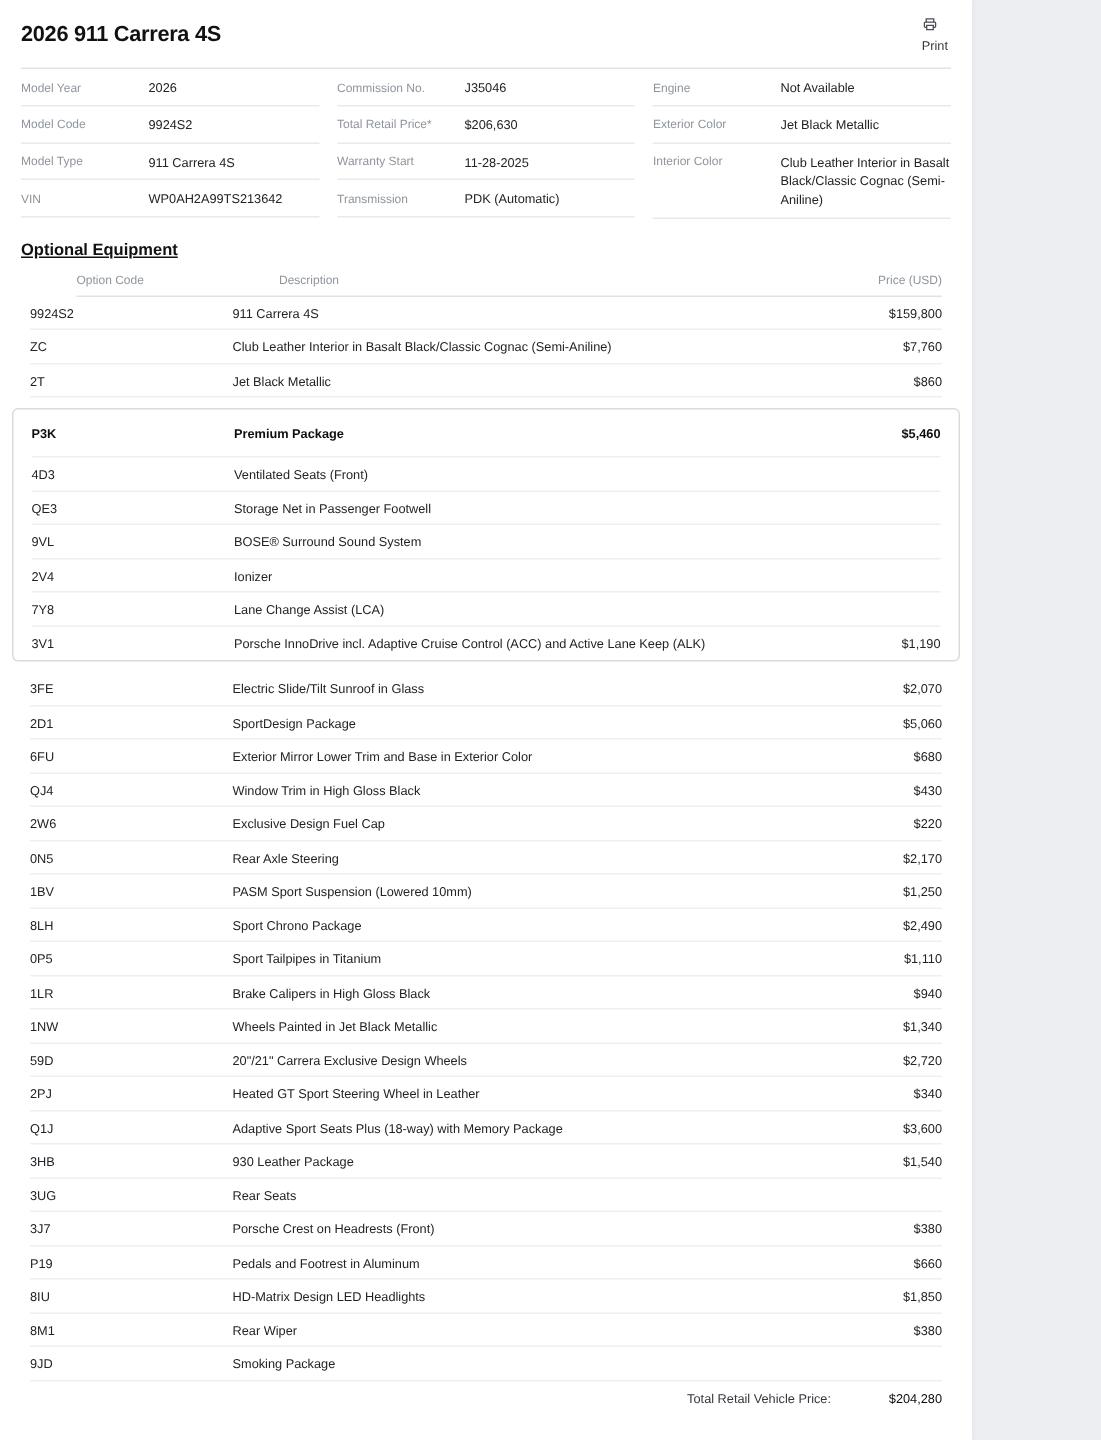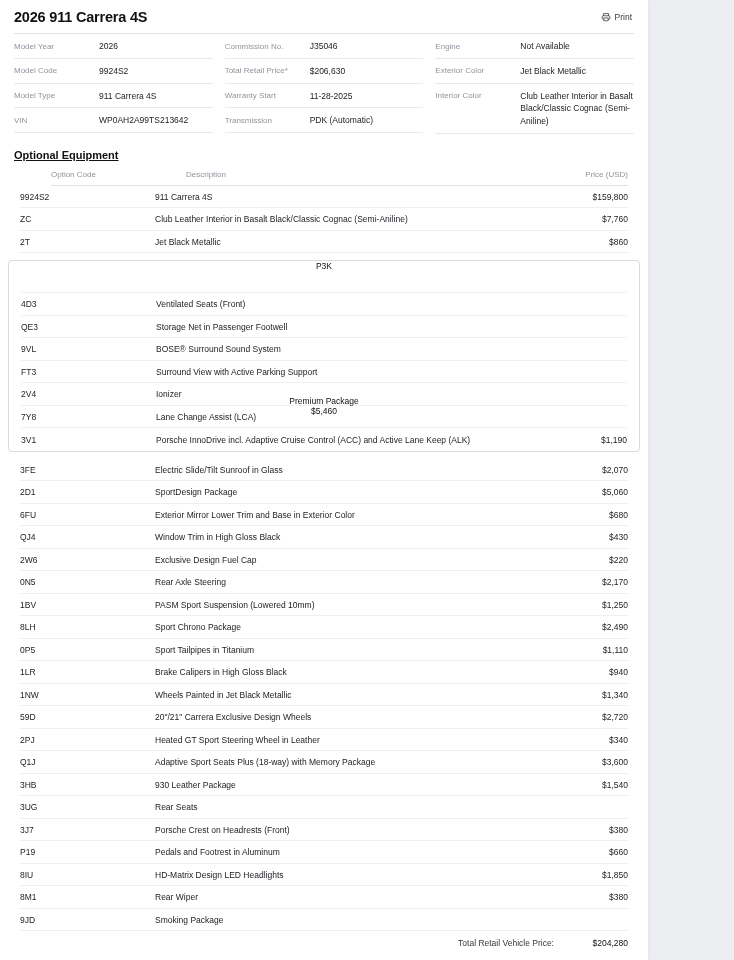--- a/index.html
+++ b/index.html
@@ -18,21 +18,21 @@
     background:var(--card);padding:0 14px;box-shadow:0 0 5px rgba(0,0,0,.05);
   }
   
   .title-row{
     display:flex;align-items:center;justify-content:space-between;
     padding:9px 0 8px;border-bottom:1px solid var(--border-strong);
   }
   .title-row h1{font-size:14.5px;font-weight:bold;color:#111;letter-spacing:-.2px;}
   .print-btn{
     display:flex;align-items:flex-start;gap:4px;background:none;border:none;cursor:pointer;
-    font-family:inherit;font-size:8.5px;color:#35393e;padding:2px;
+    font-family:inherit;font-size:8.5px;color:#35393e;padding:2px;flex-direction:column;
   }
   .print-btn svg{display:block;}
   
   .info-grid{display:flex;gap:12px;}
   .info-col{flex:1;min-width:0;}
   .info-row{
     display:flex;align-items:flex-start;padding:6px 0 5px;min-height:22px;
     border-bottom:1px solid var(--border);
   }
   .ilabel{flex:0 0 85px;font-size:8px;color:var(--label-gray);line-height:1.45;padding-top:.5px;}
@@ -44,21 +44,21 @@
     display:flex;align-items:center;height:21px;border-bottom:1px solid var(--border-strong);
     font-size:8px;color:var(--label-gray);margin-left:31px;
   }
   .trow{
     display:flex;align-items:center;height:22.5px;border-bottom:1px solid #edeff1;
     font-size:8.5px;color:var(--text);
   }
   .col-code{flex:0 0 135px;}
   .col-desc{flex:1;min-width:0;}
   .col-price{flex:0 0 90px;text-align:right;}
-  .bold{font-weight:normal;color:#0d0e10;flex-direction:column;}
+  .bold{font-weight:bold;color:#0d0e10;}
   .package-box{
     margin:7px -12px;border:1px solid var(--box-border);border-radius:4px;
     padding:0 12px;background:#fff;
   }
   .package-box .trow:first-of-type{height:32px;}
   .package-box .trow:last-of-type{border-bottom:none;}
   .total-row{
     display:flex;align-items:center;justify-content:flex-end;height:23px;font-size:8.5px;
   }
   .total-label{color:#33373c;}
@@ -196,25 +196,20 @@
           <span class="col-desc">Storage Net in Passenger Footwell</span>
           <span class="col-price"></span>
         </div>
 
         <div class="trow">
           <span class="col-code">9VL</span>
           <span class="col-desc">BOSE® Surround Sound System</span>
           <span class="col-price"></span>
         </div>
 
-        <div class="trow">
-          <span class="col-code">FT3</span>
-          <span class="col-desc">Surround View with Active Parking Support</span>
-          <span class="col-price"></span>
-        </div>
 
         <div class="trow">
           <span class="col-code">2V4</span>
           <span class="col-desc">Ionizer</span>
           <span class="col-price"></span>
         </div>
 
         <div class="trow">
           <span class="col-code">7Y8</span>
           <span class="col-desc">Lane Change Assist (LCA)</span>

